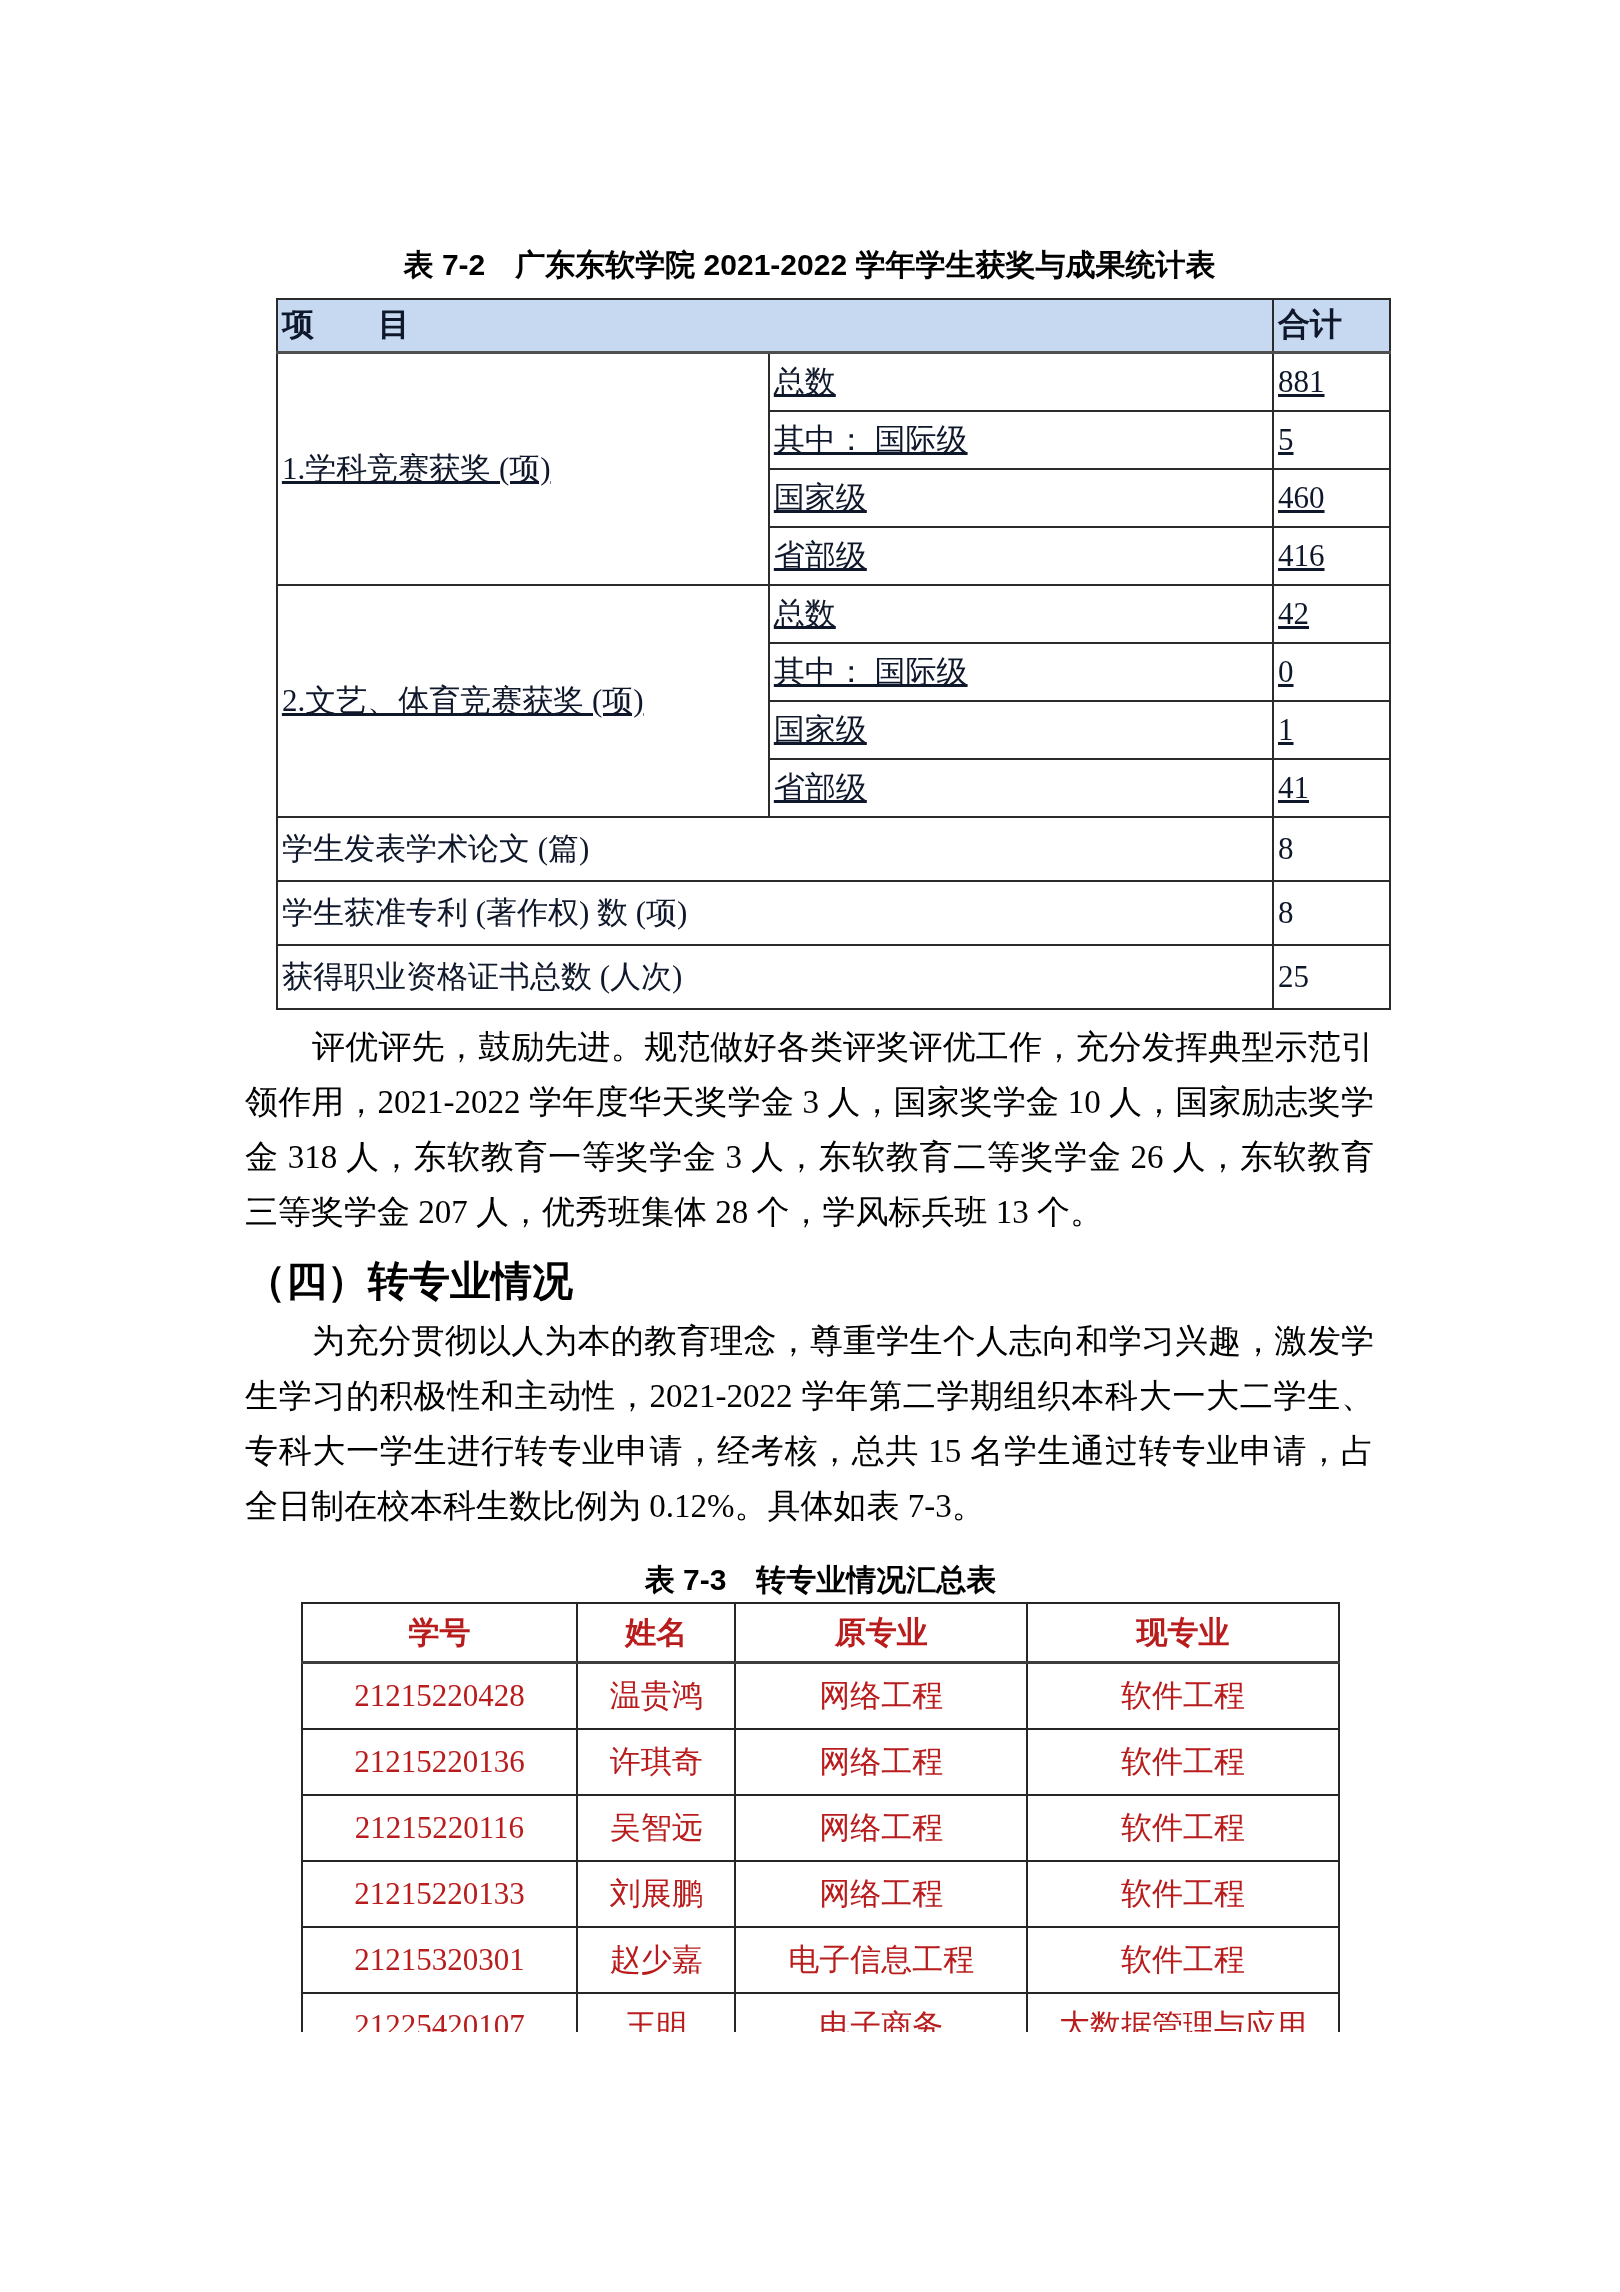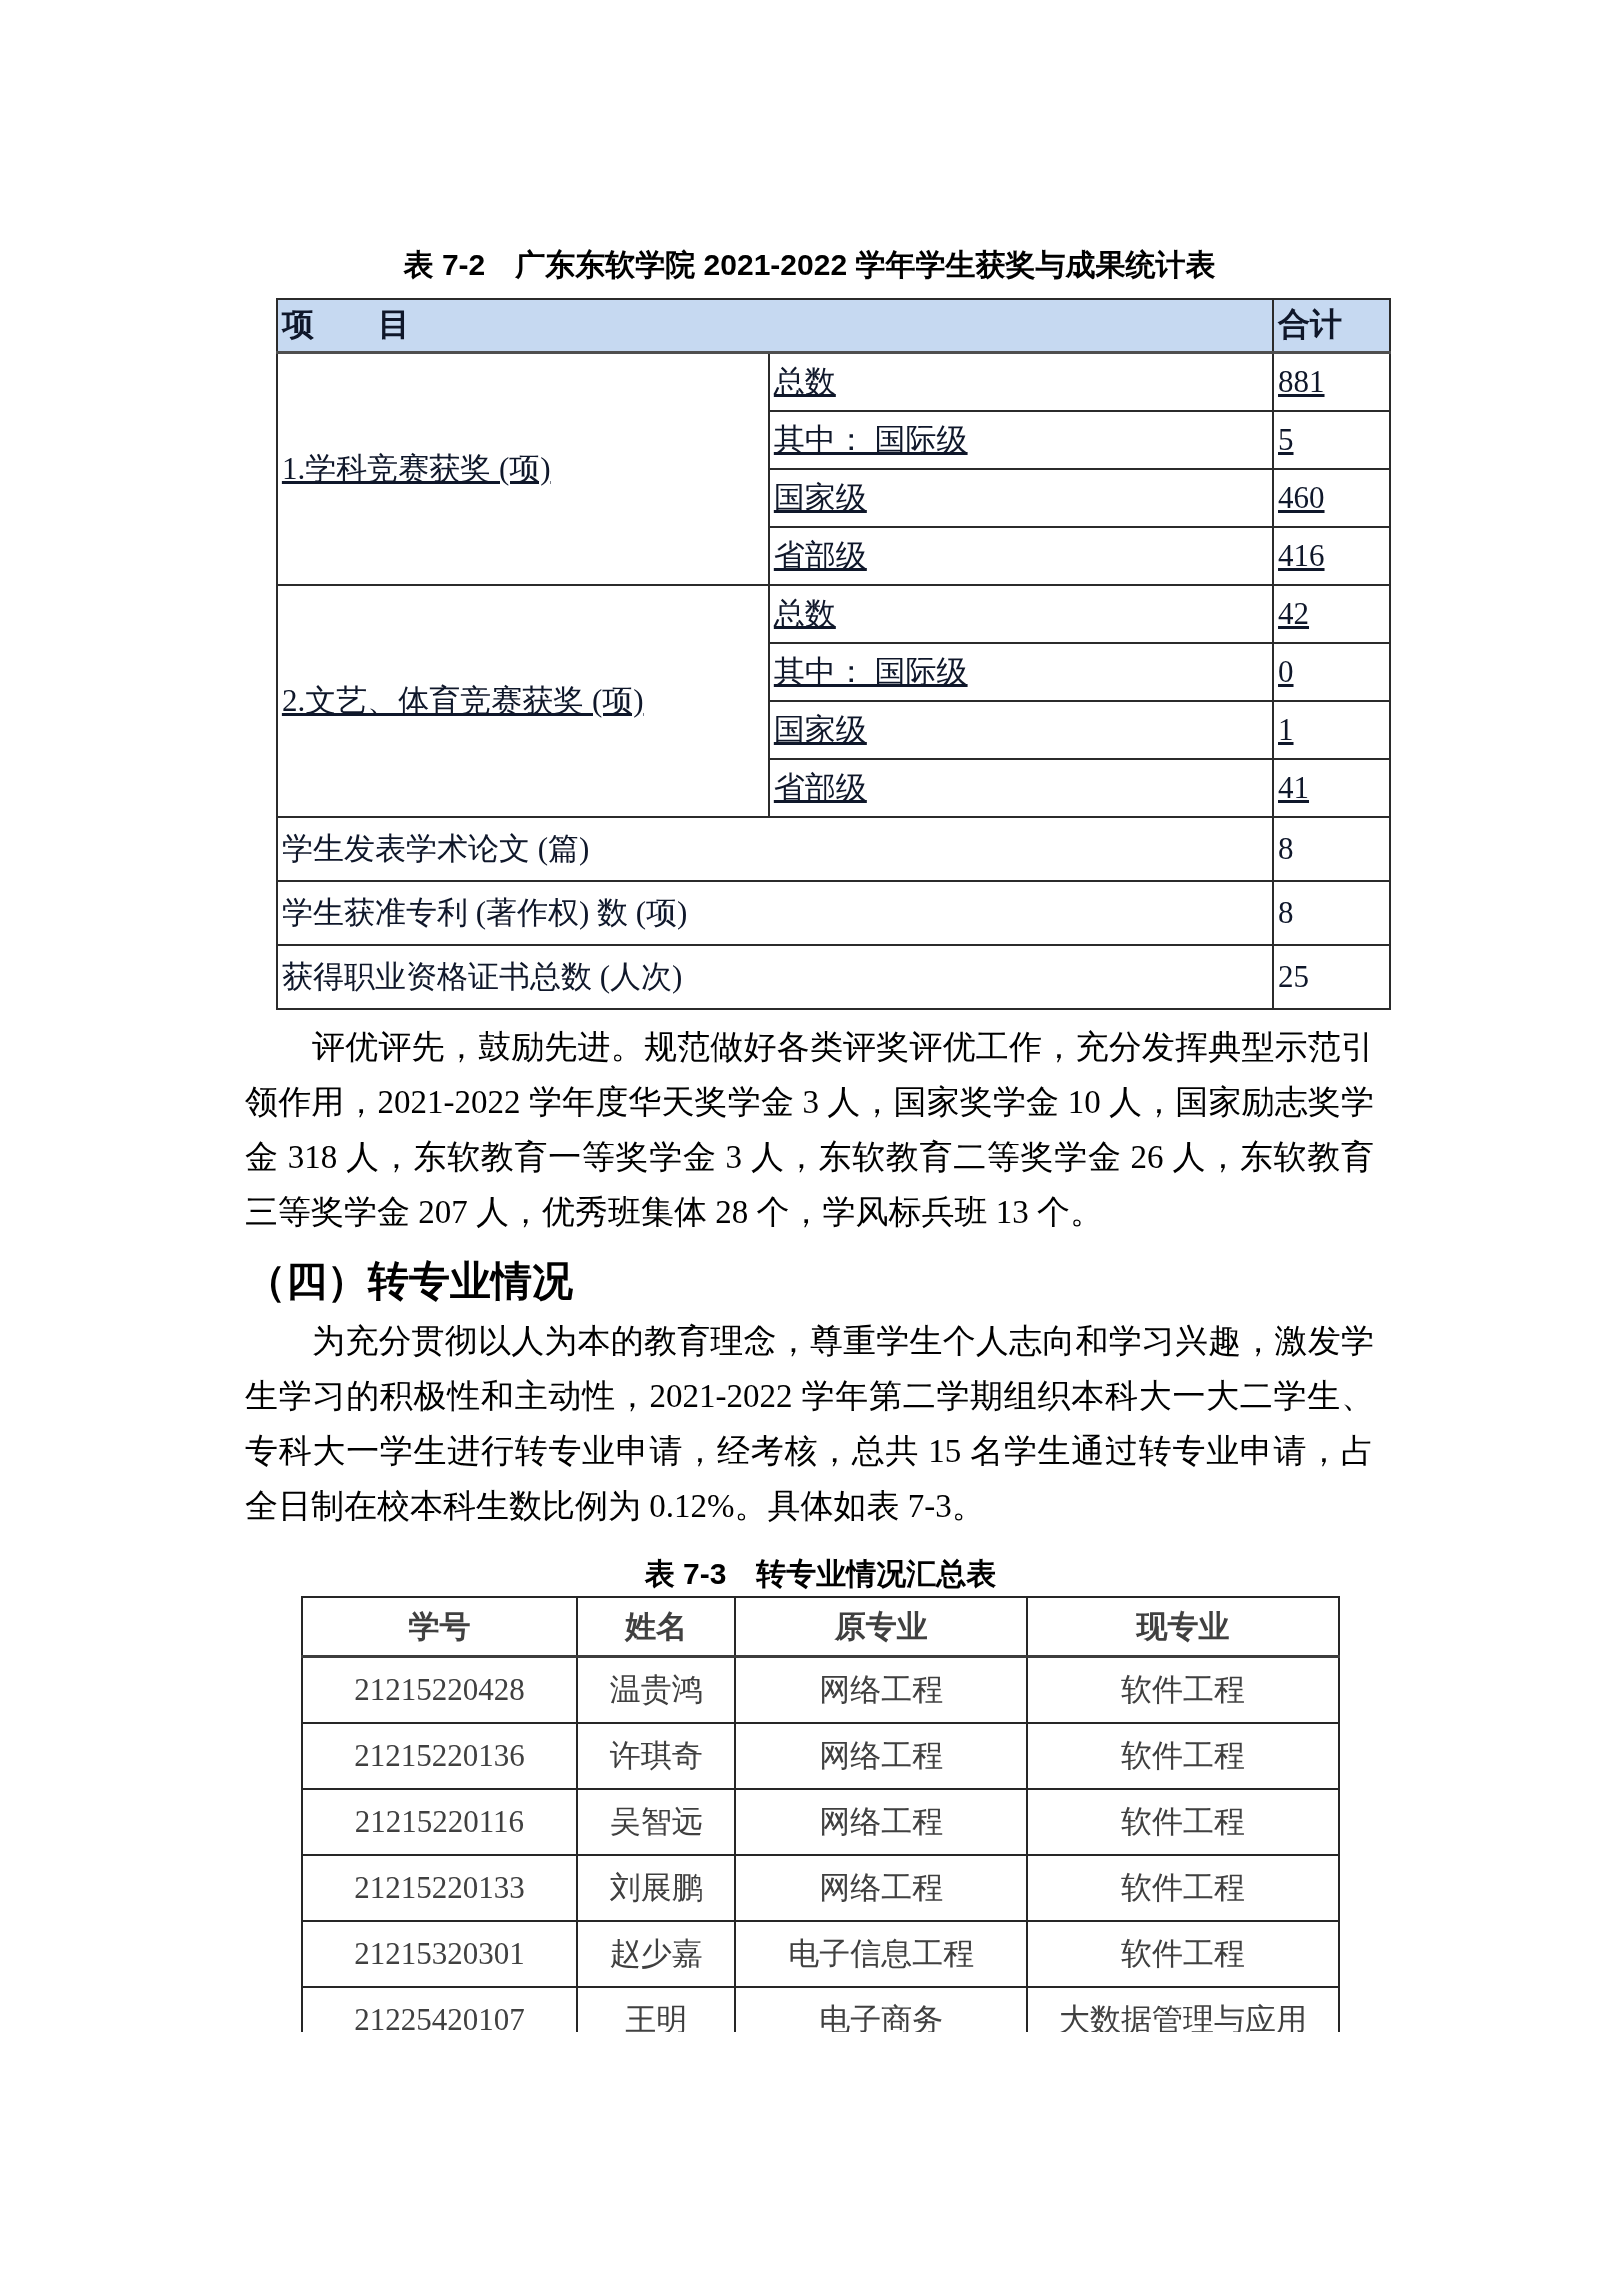--- a/index.html
+++ b/index.html
@@ -70,37 +70,37 @@
   .section-heading {
     margin: 15.7px 0 0 0;
     font-family: "Liberation Sans", sans-serif;
     font-weight: 700;
     font-size: 41px;
     line-height: 53px;
     color: #000;
   }
 
   
-  .t73-title { margin-top: 19px; width: 1039px; margin-left: 56px; line-height: 41px; }
+  .t73-title { margin-top: 25px; width: 1039px; margin-left: 56px; line-height: 41px; }
   table.t73 {
     border-collapse: collapse;
     table-layout: fixed;
     width: 1039px;
     margin-left: 56px;
     margin-top: 2px;
     border: 2.9px solid #262626;
   }
   table.t73 td {
     border: 2.9px solid #262626;
     text-align: center;
     vertical-align: middle;
     padding: 0 3.9px;
     font-family: "Liberation Serif", serif;
     font-size: 31px;
-    color: #404040;
+    color: #b91c1c;
     height: 64px;
   }
   table.t73 tr.head td {
     font-family: "Liberation Sans", sans-serif;
     font-weight: 700;
     font-size: 31px;
     height: 57px;
     border-bottom: 3.9px solid #3d3d3d;
     background: #ffffff;
   }

